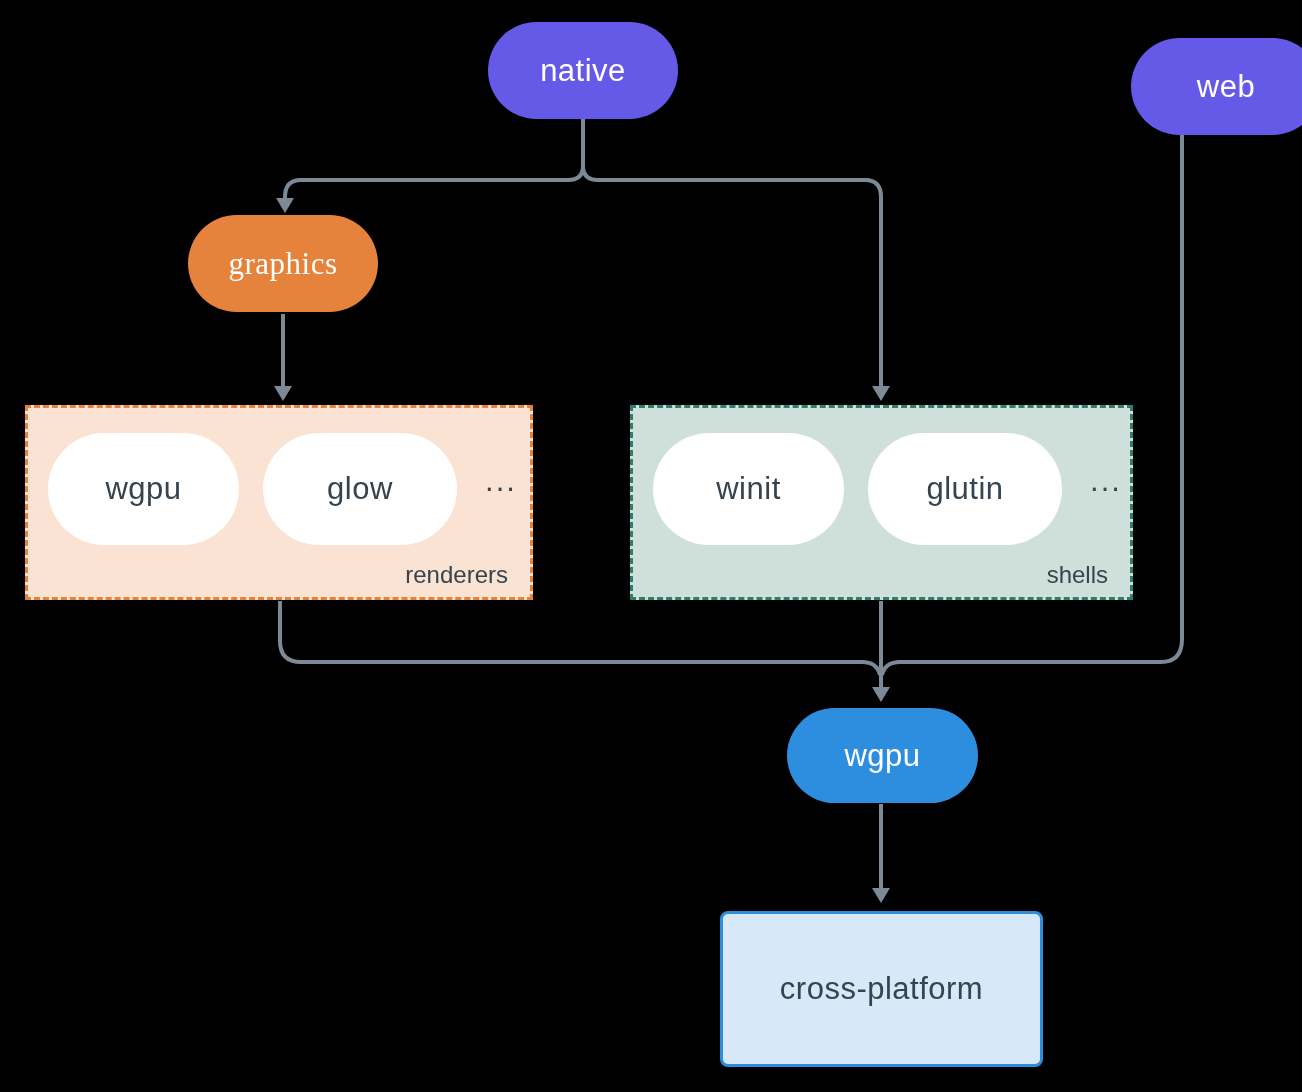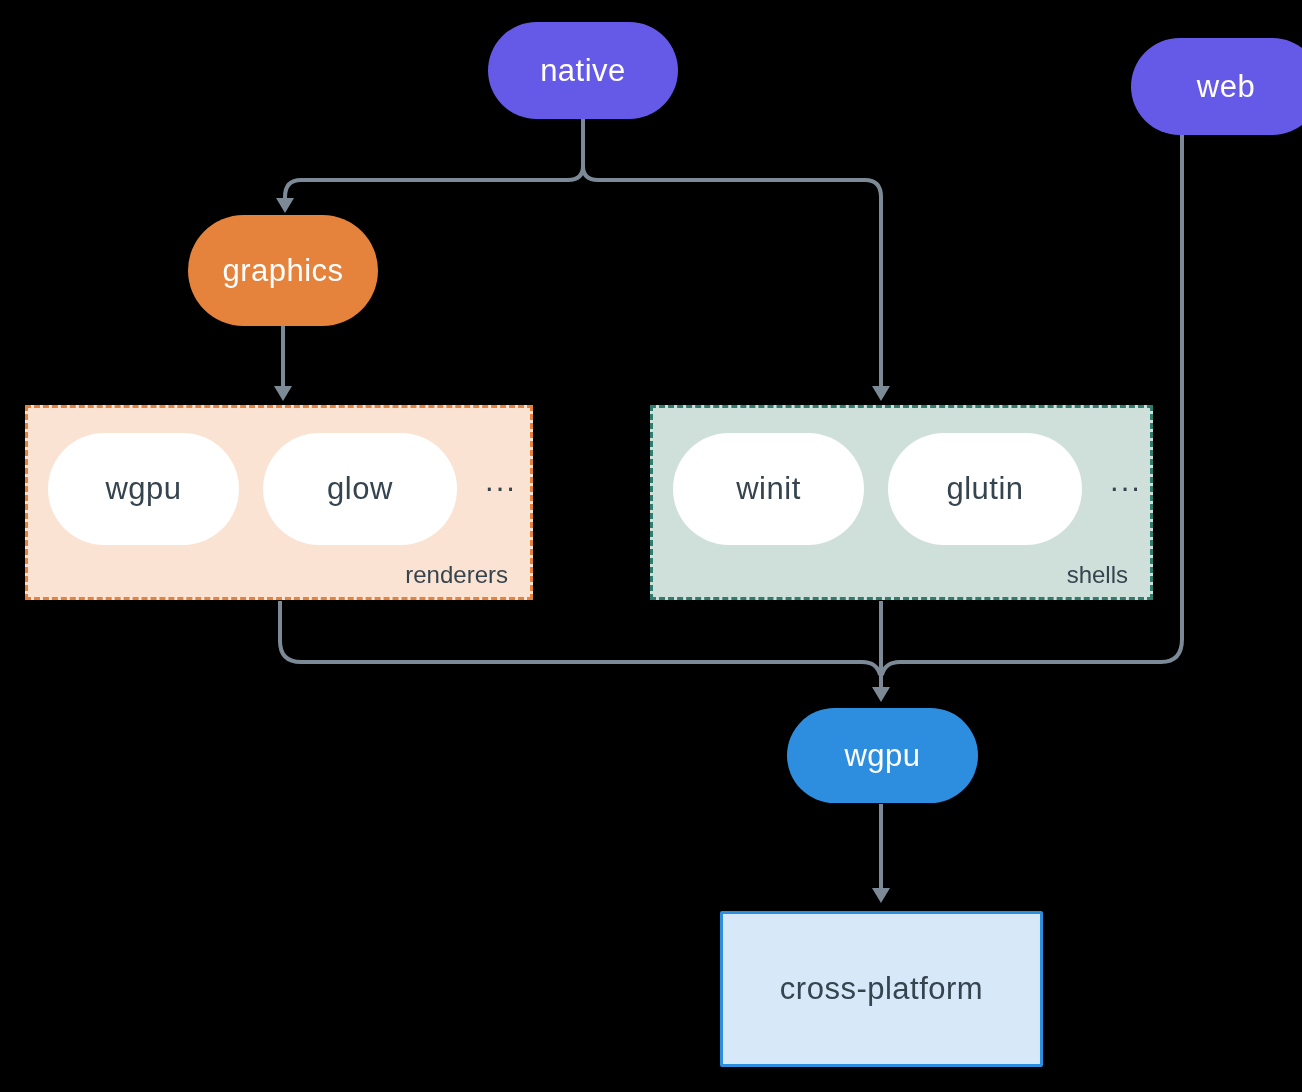--- a/index.html
+++ b/index.html
@@ -46,37 +46,36 @@
     border-radius: 60px;
     font-size: 31px;
     letter-spacing: 0.5px;
   }
   .pill.purple { background: var(--purple); color: var(--white); }
   .pill.orange { background: var(--orange); color: var(--white); }
   .pill.blue   { background: var(--blue);   color: var(--white); }
   .pill.white  { background: var(--white);  color: var(--dark-text); }
   .native   { left: 488px;  top: 22px;  width: 190px; height: 97px; }
   .web      { left: 1131px; top: 22px;  width: 190px; height: 97px; margin-top: 16px; }
-  .graphics { left: 188px;  top: 215px; width: 190px; height: 111px; }
+  .graphics { left: 188px;  top: 215px; width: 190px; height: 97px; font-family: Liberation Serif, serif; }
   .iced     { left: 787px;  top: 708px; width: 191px; height: 95px; }
   .group {
     position: absolute;
     top: 405px;
     height: 195px;
   }
   .group.renderers {
     left: 25px; width: 508px;
     background: var(--renderers-bg);
     border: 3px dashed var(--orange);
   }
   .group.shells {
     left: 630px; width: 503px;
     background: var(--shells-bg);
     border: 3px dashed var(--shells-border);
-    margin-left: 20px;
   }
   .group .pill { height: 112px; top: 25px; }
   .group .pill.p1 { left: 20px;  width: 191px; }
   .group .pill.p2 { left: 235px; width: 194px; text-align: right; }
   .group .more {
     position: absolute;
     left: 448px; top: 25px;
     width: 50px; height: 95px;
     display: flex; align-items: center; justify-content: center;
     color: var(--dark-text);
@@ -88,21 +87,21 @@
     right: 22px; bottom: 8px;
     color: var(--dark-text);
     font-size: 24px;
   }
   .appbox {
     position: absolute;
     left: 720px; top: 911px;
     width: 323px; height: 156px;
     background: var(--app-bg);
     border: 3px solid var(--app-border);
-    border-radius: 2px;
+    border-radius: 8px;
     display: flex;
     flex-direction: column;
     align-items: center;
     justify-content: center;
     color: var(--dark-text);
     font-size: 31px;
     line-height: 46px;
     letter-spacing: 0.5px;
   }
 </style>

